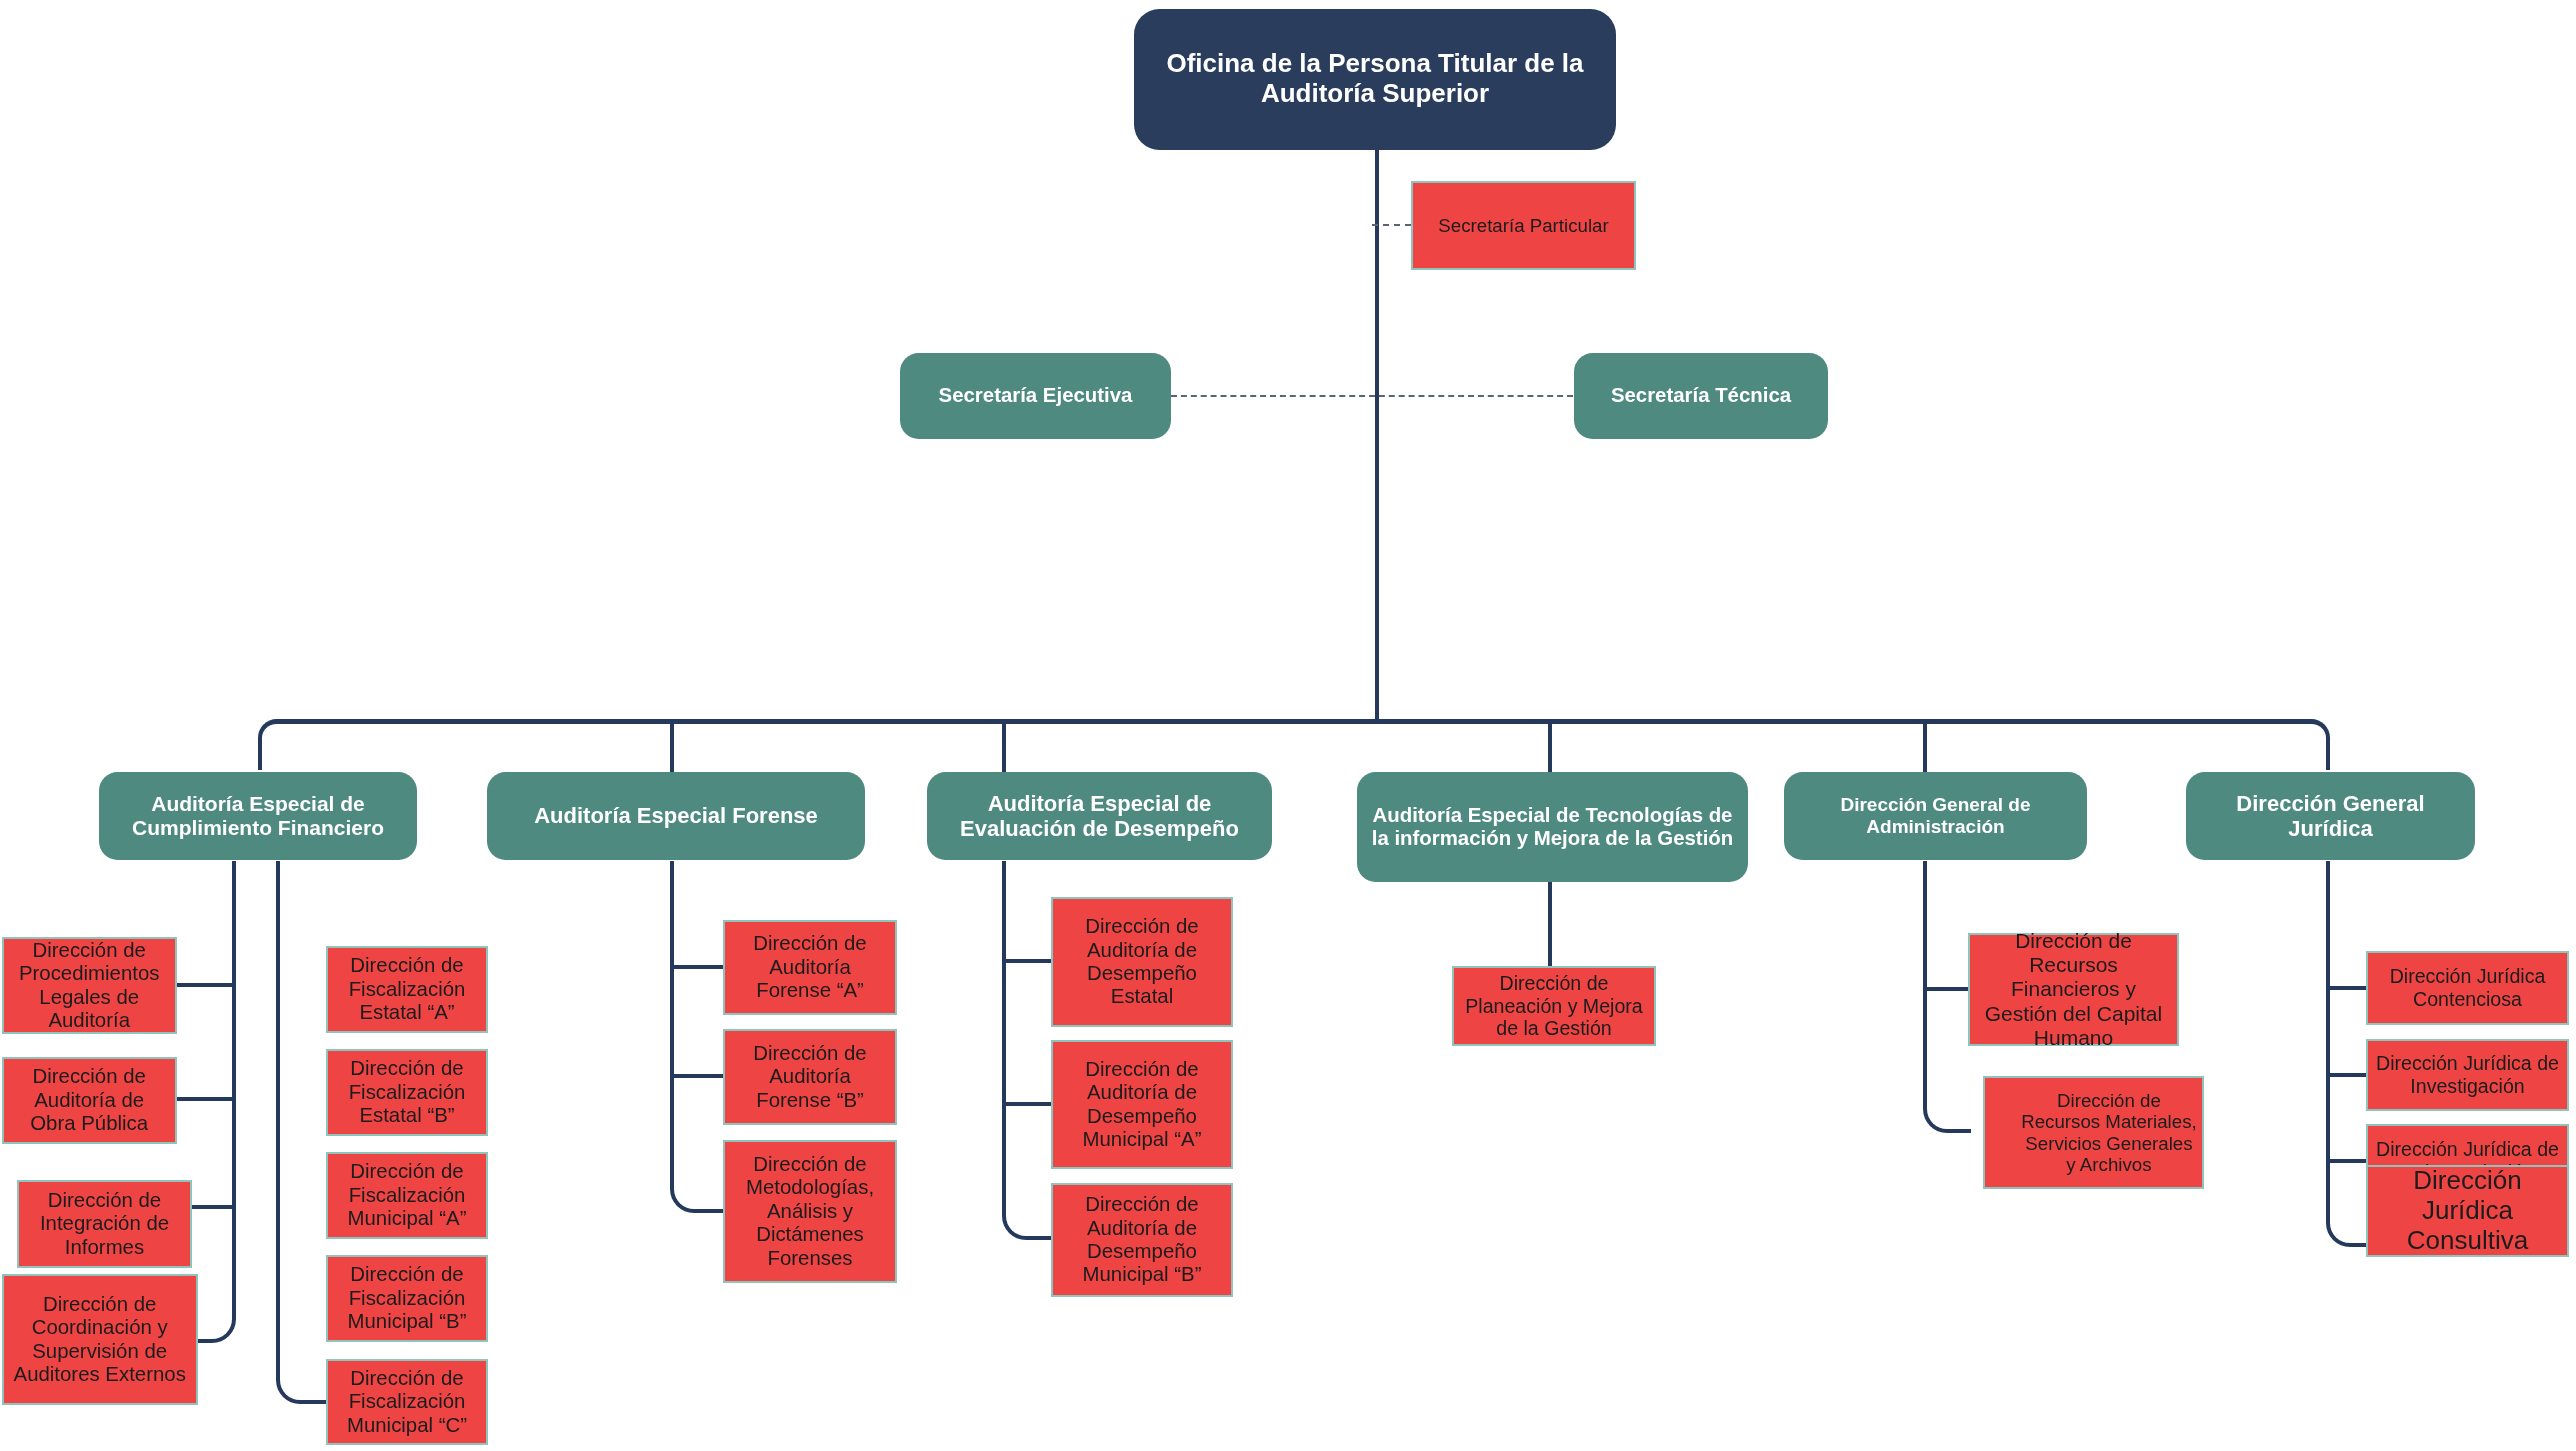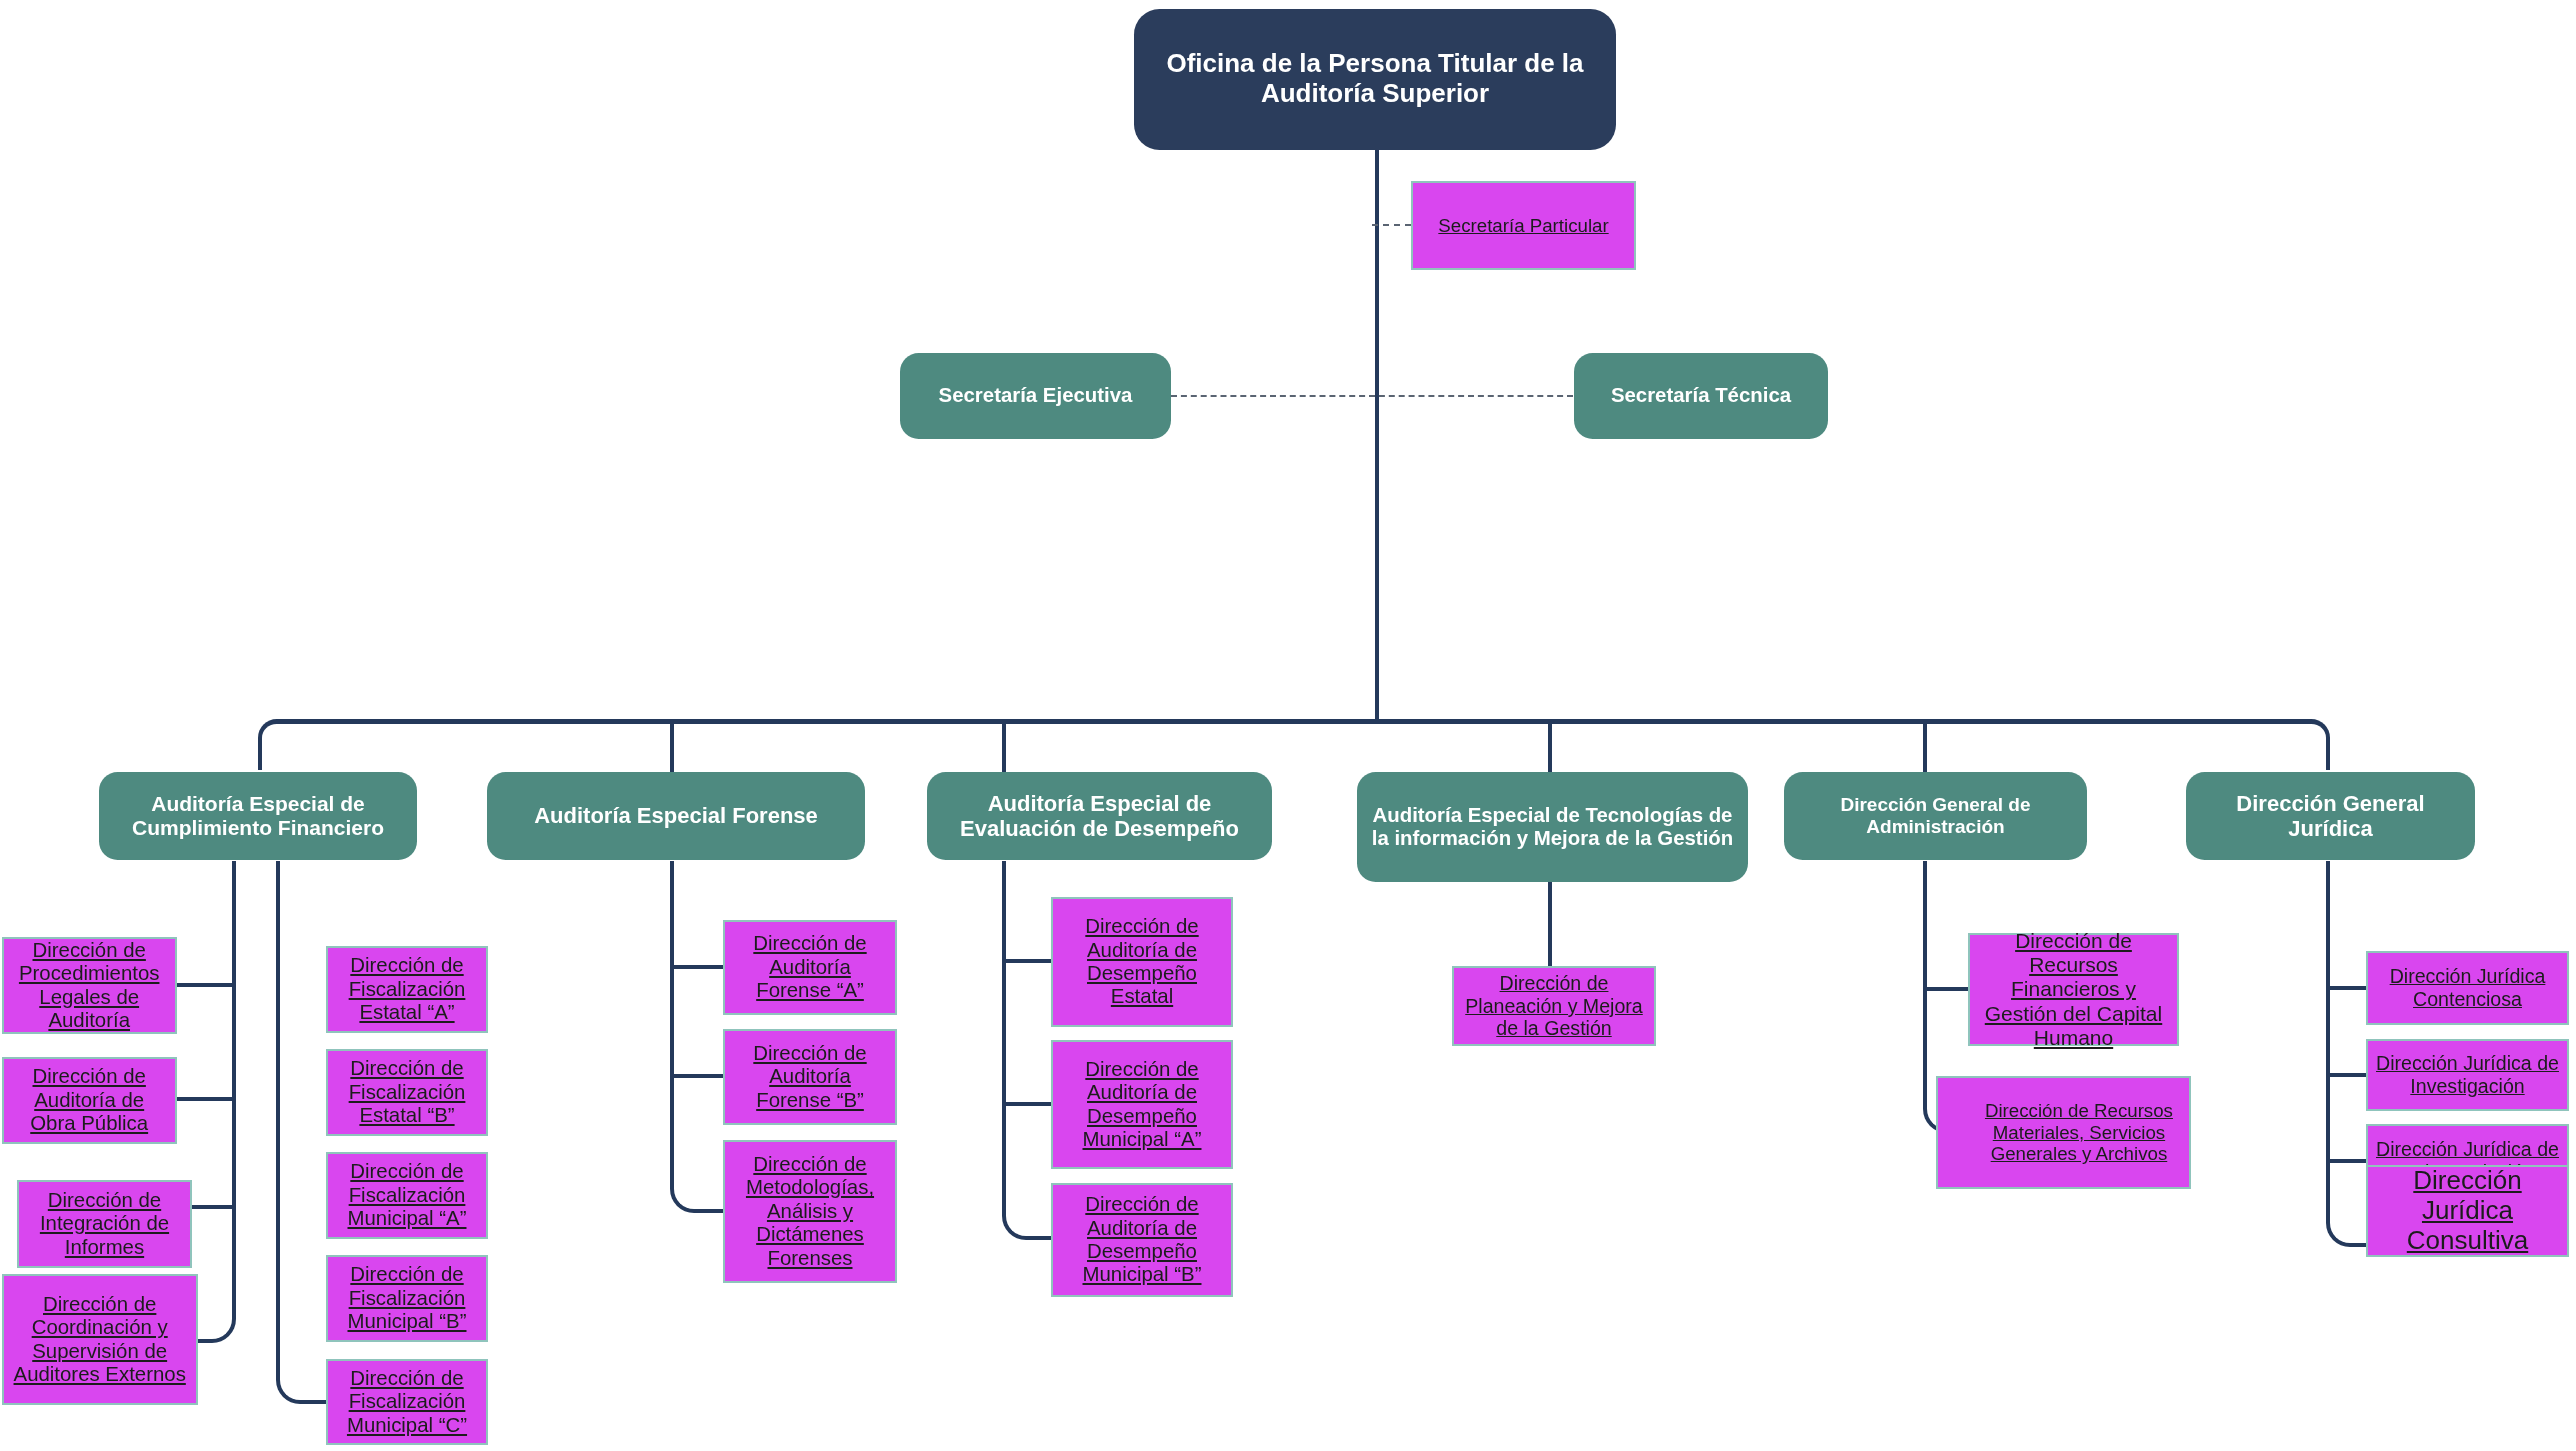--- a/index.html
+++ b/index.html
@@ -22,24 +22,23 @@
     background:var(--navy,#2B3D5C);
     color:#ffffff;font-weight:bold;
     border-radius:25.5px;
   }
   .teal{
     background:var(--teal,#4E8A80);
     color:#ffffff;font-weight:bold;
     border-radius:18.7px;
   }
   .white{
-    background:#d946ef;
+    background:#ef4444;
     border:2.6px solid var(--teal_border,#8FC4BC);
     color:#1c1c1c;
-    text-decoration:underline;
   }
   .vline{position:absolute;background:var(--line,#24395B);width:4.3px;}
   .hline{position:absolute;background:var(--line,#24395B);height:4.3px;}
   .bus{
     position:absolute;box-sizing:border-box;background:transparent;
     border-top:5.1px solid var(--line,#24395B);
     border-left:4.3px solid var(--line,#24395B);
     border-right:4.3px solid var(--line,#24395B);
     border-top-left-radius:18.7px;border-top-right-radius:18.7px;
   }
@@ -124,21 +123,21 @@
   <div class="box white" style="left:723px;top:1029px;width:174px;height:96px;font-size:20.4px;">Dirección de Auditoría Forense “B”</div>
   <div class="box white" style="left:723px;top:1140px;width:174px;height:143px;font-size:20.4px;">Dirección de Metodologías, Análisis y Dictámenes Forenses</div>
 
   <div class="box white" style="left:1051px;top:897px;width:182px;height:130px;font-size:20.4px;">Dirección de Auditoría de Desempeño Estatal</div>
   <div class="box white" style="left:1051px;top:1040px;width:182px;height:129px;font-size:20.4px;">Dirección de Auditoría de Desempeño Municipal “A”</div>
   <div class="box white" style="left:1051px;top:1183px;width:182px;height:114px;font-size:20.4px;">Dirección de Auditoría de Desempeño Municipal “B”</div>
 
   <div class="box white" style="left:1452px;top:966px;width:204px;height:80px;font-size:19.6px;">Dirección de Planeación y Mejora de la Gestión</div>
 
   <div class="box white" style="left:1968px;top:933px;width:211px;height:113px;font-size:21px;">Dirección de Recursos Financieros y Gestión del Capital Humano</div>
-  <div class="box white" style="left:1936px;top:1076px;width:255px;height:113px;font-size:18.7px;padding-left:36px;">Dirección de Recursos Materiales, Servicios Generales y Archivos</div>
+  <div class="box white" style="left:1983px;top:1076px;width:221px;height:113px;font-size:18.7px;padding-left:36px;">Dirección de Recursos Materiales, Servicios Generales y Archivos</div>
 
   <div class="box white" style="left:2366px;top:951px;width:203px;height:74px;font-size:19.6px;">Dirección Jurídica Contenciosa</div>
   <div class="box white" style="left:2366px;top:1039px;width:203px;height:72px;font-size:19.6px;">Dirección Jurídica de Investigación</div>
   <div class="box white" style="left:2366px;top:1124px;width:203px;height:74px;font-size:19.6px;">Dirección Jurídica de Substanciación</div>
   <div class="box white" style="left:2366px;top:1165px;width:203px;height:92px;font-size:26px;">Dirección Jurídica Consultiva</div>
 
 </div>
 
 
 </body></html>

